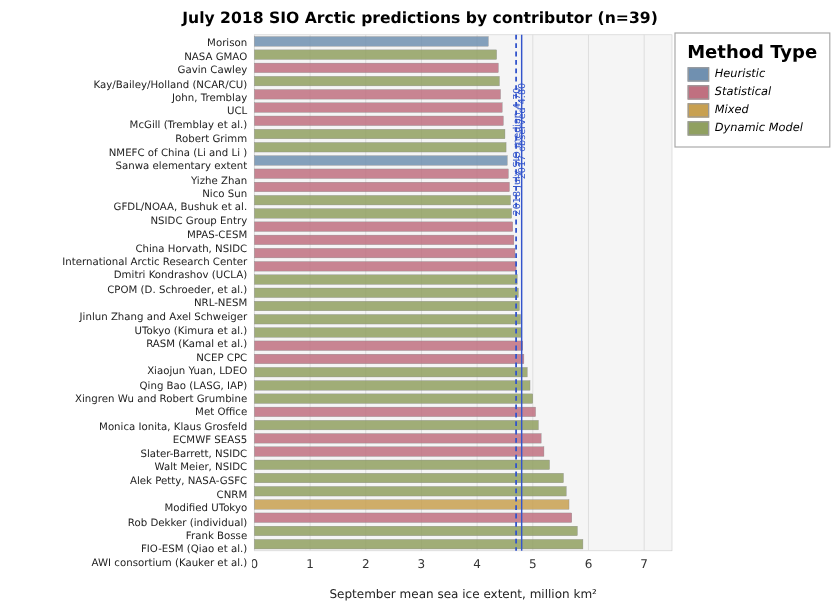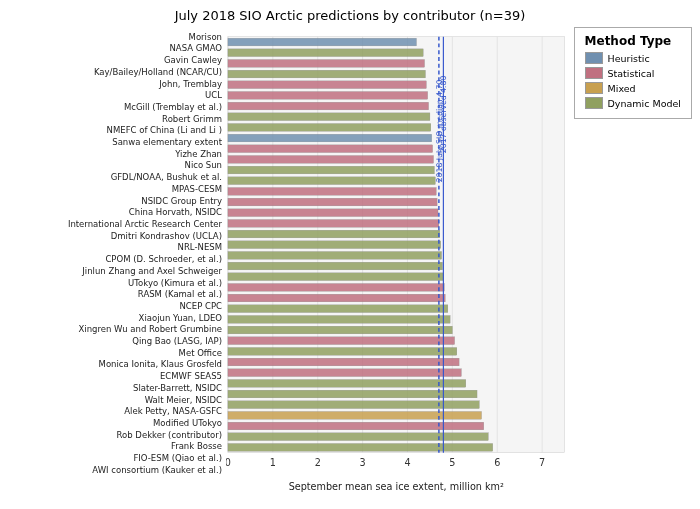--- a/index.html
+++ b/index.html
@@ -15,36 +15,35 @@
       width: 700px;
       height: 509px;
       position: relative;
       background: #fff;
     }
     .chart-title {
       text-align: center;
       font-size: 13px;
       padding-top: 8px;
       padding-bottom: 4px;
-      font-weight: normal;
+      font-weight: bold;
     }
     .chart-area {
       display: flex;
       flex-direction: row;
       width: 100%;
       height: calc(100% - 32px);
     }
     .y-labels {
       display: flex;
       flex-direction: column;
-      justify-content: center;
+      justify-content: space-between;
       padding: 4px 4px 28px 4px;
       width: 210px;
       flex-shrink: 0;
-      margin-left: 16px;
     }
     .y-label {
       font-size: 8.5px;
       text-align: right;
       line-height: 1;
       color: #222;
       display: flex;
       align-items: center;
       justify-content: flex-end;
       flex: 1;
@@ -66,26 +65,27 @@
       top: 0;
       right: 8px;
       border: 1px solid #aaa;
       background: #fff;
       padding: 6px 10px;
       font-size: 9.5px;
     }
     .legend-title {
       font-weight: bold;
       margin-bottom: 4px;
-      font-size: 12px;
+      font-size: 15px;
     }
     .legend-item {
       display: flex;
-      align-items: flex-end;
+      align-items: flex-start;
       margin-bottom: 3px;
+      font-style: italic;
     }
     .legend-swatch {
       width: 18px;
       height: 12px;
       margin-right: 5px;
       border: 1px solid #999;
     }
   </style>
 </head>
 <body>
@@ -100,42 +100,43 @@
         <div class="y-label">Kay/Bailey/Holland (NCAR/CU)</div>
         <div class="y-label">John, Tremblay</div>
         <div class="y-label">UCL</div>
         <div class="y-label">McGill (Tremblay et al.)</div>
         <div class="y-label">Robert Grimm</div>
         <div class="y-label">NMEFC of China (Li and Li )</div>
         <div class="y-label">Sanwa elementary extent</div>
         <div class="y-label">Yizhe Zhan</div>
         <div class="y-label">Nico Sun</div>
         <div class="y-label">GFDL/NOAA, Bushuk et al.</div>
+        <div class="y-label">NSIDC Group Entry</div>
         <div class="y-label">MPAS-CESM</div>
-        <div class="y-label">NSIDC Group Entry</div>
         <div class="y-label">China Horvath, NSIDC</div>
         <div class="y-label">International Arctic Research Center</div>
         <div class="y-label">Dmitri Kondrashov (UCLA)</div>
+        <div class="y-label">CPOM (D. Schroeder, et al.)</div>
         <div class="y-label">NRL-NESM</div>
-        <div class="y-label">CPOM (D. Schroeder, et al.)</div>
         <div class="y-label">Jinlun Zhang and Axel Schweiger</div>
         <div class="y-label">UTokyo (Kimura et al.)</div>
         <div class="y-label">RASM (Kamal et al.)</div>
         <div class="y-label">NCEP CPC</div>
         <div class="y-label">Xiaojun Yuan, LDEO</div>
+        <div class="y-label">Qing Bao (LASG, IAP)</div>
         <div class="y-label">Xingren Wu and Robert Grumbine</div>
-        <div class="y-label">Qing Bao (LASG, IAP)</div>
         <div class="y-label">Met Office</div>
         <div class="y-label">Monica Ionita, Klaus Grosfeld</div>
         <div class="y-label">ECMWF SEAS5</div>
         <div class="y-label">Slater-Barrett, NSIDC</div>
         <div class="y-label">Walt Meier, NSIDC</div>
         <div class="y-label">Alek Petty, NASA-GSFC</div>
+        <div class="y-label">CNRM</div>
         <div class="y-label">Modified UTokyo</div>
-        <div class="y-label">Rob Dekker (contributor)</div>
+        <div class="y-label">Rob Dekker (individual)</div>
         <div class="y-label">Frank Bosse</div>
         <div class="y-label">FIO-ESM (Qiao et al.)</div>
         <div class="y-label">AWI consortium (Kauker et al.)</div>
       </div>
     <div class="plot-area">
       <svg class="bars-svg" id="bars-svg" viewBox="0 0 490 477">
           <g>
             <rect x="2" y="2" width="348" height="430" fill="#f5f5f5" stroke="#ccc" stroke-width="0.5"></rect>
             <line x1="2" y1="2" x2="2" y2="432" stroke="#ddd" stroke-width="0.8"></line>
             <text x="2" y="446" text-anchor="middle" font-size="10" fill="#333">0</text>

